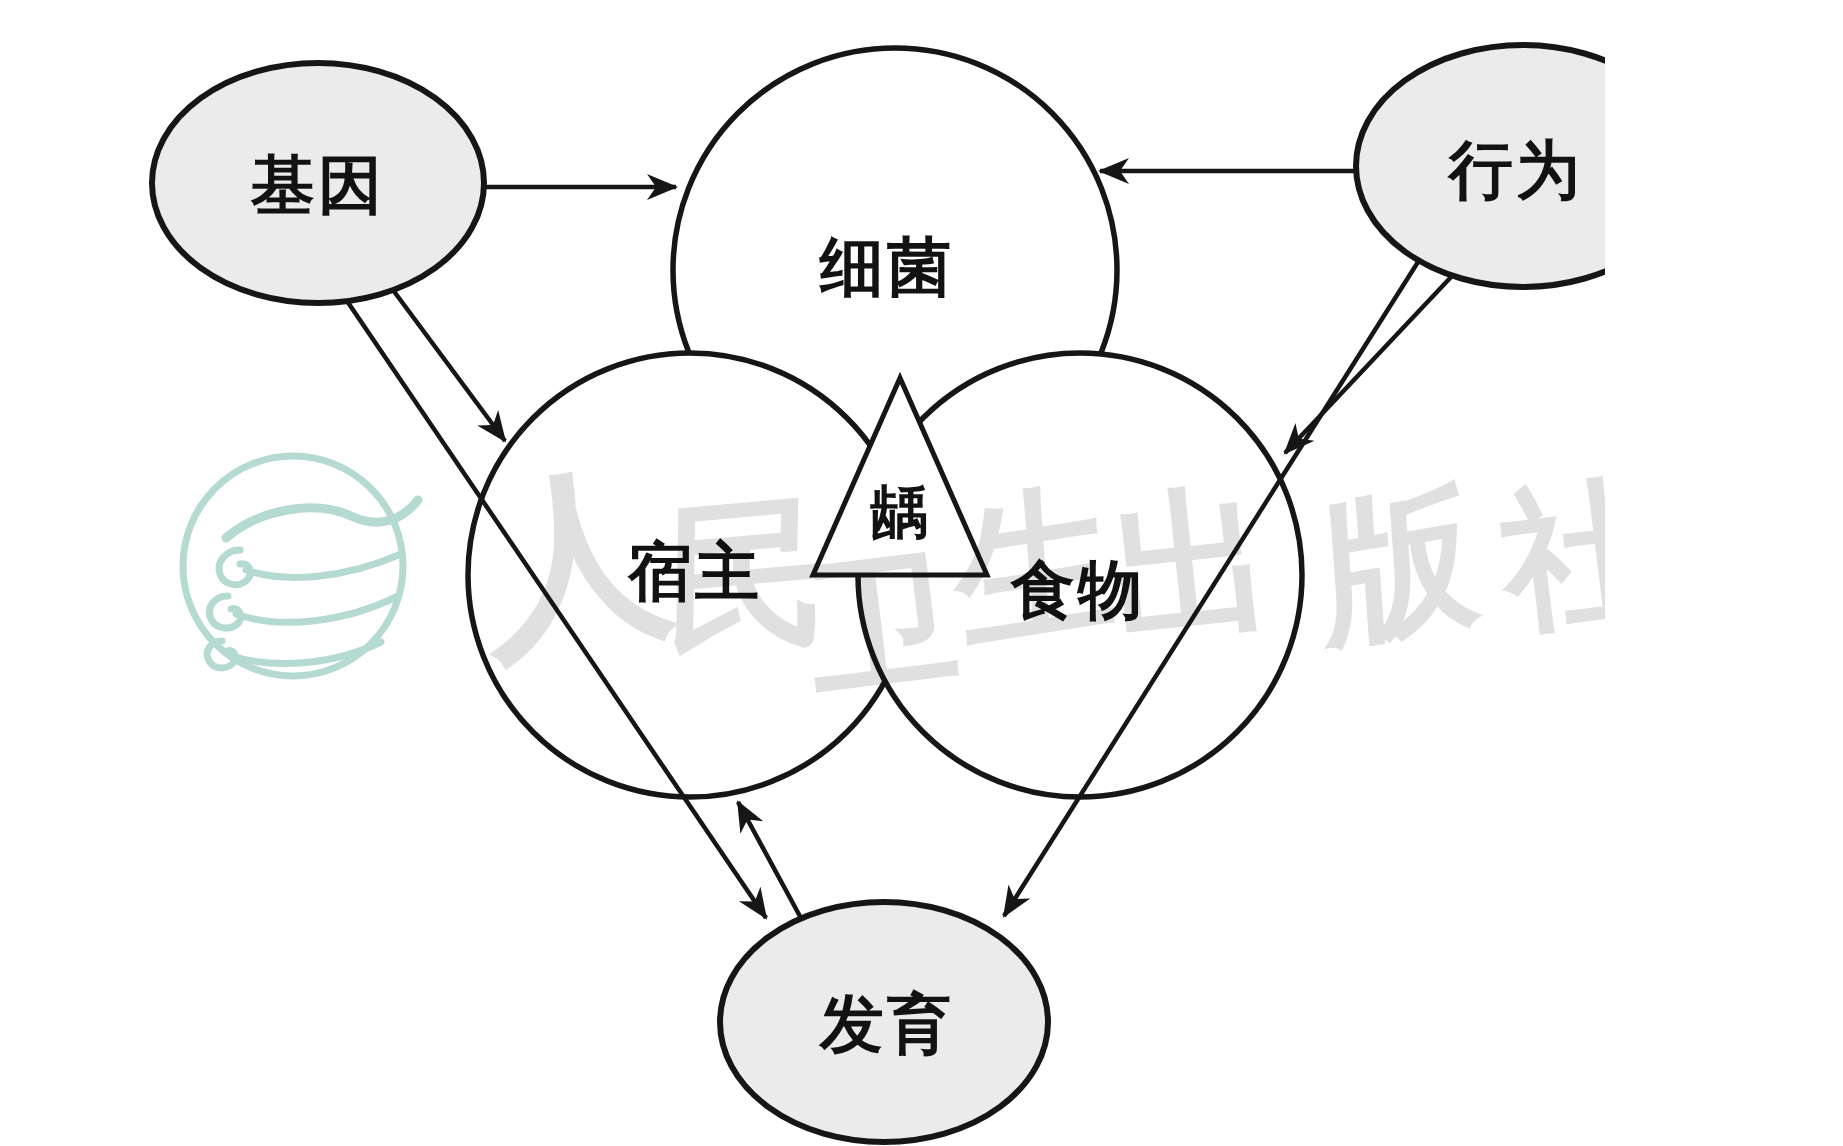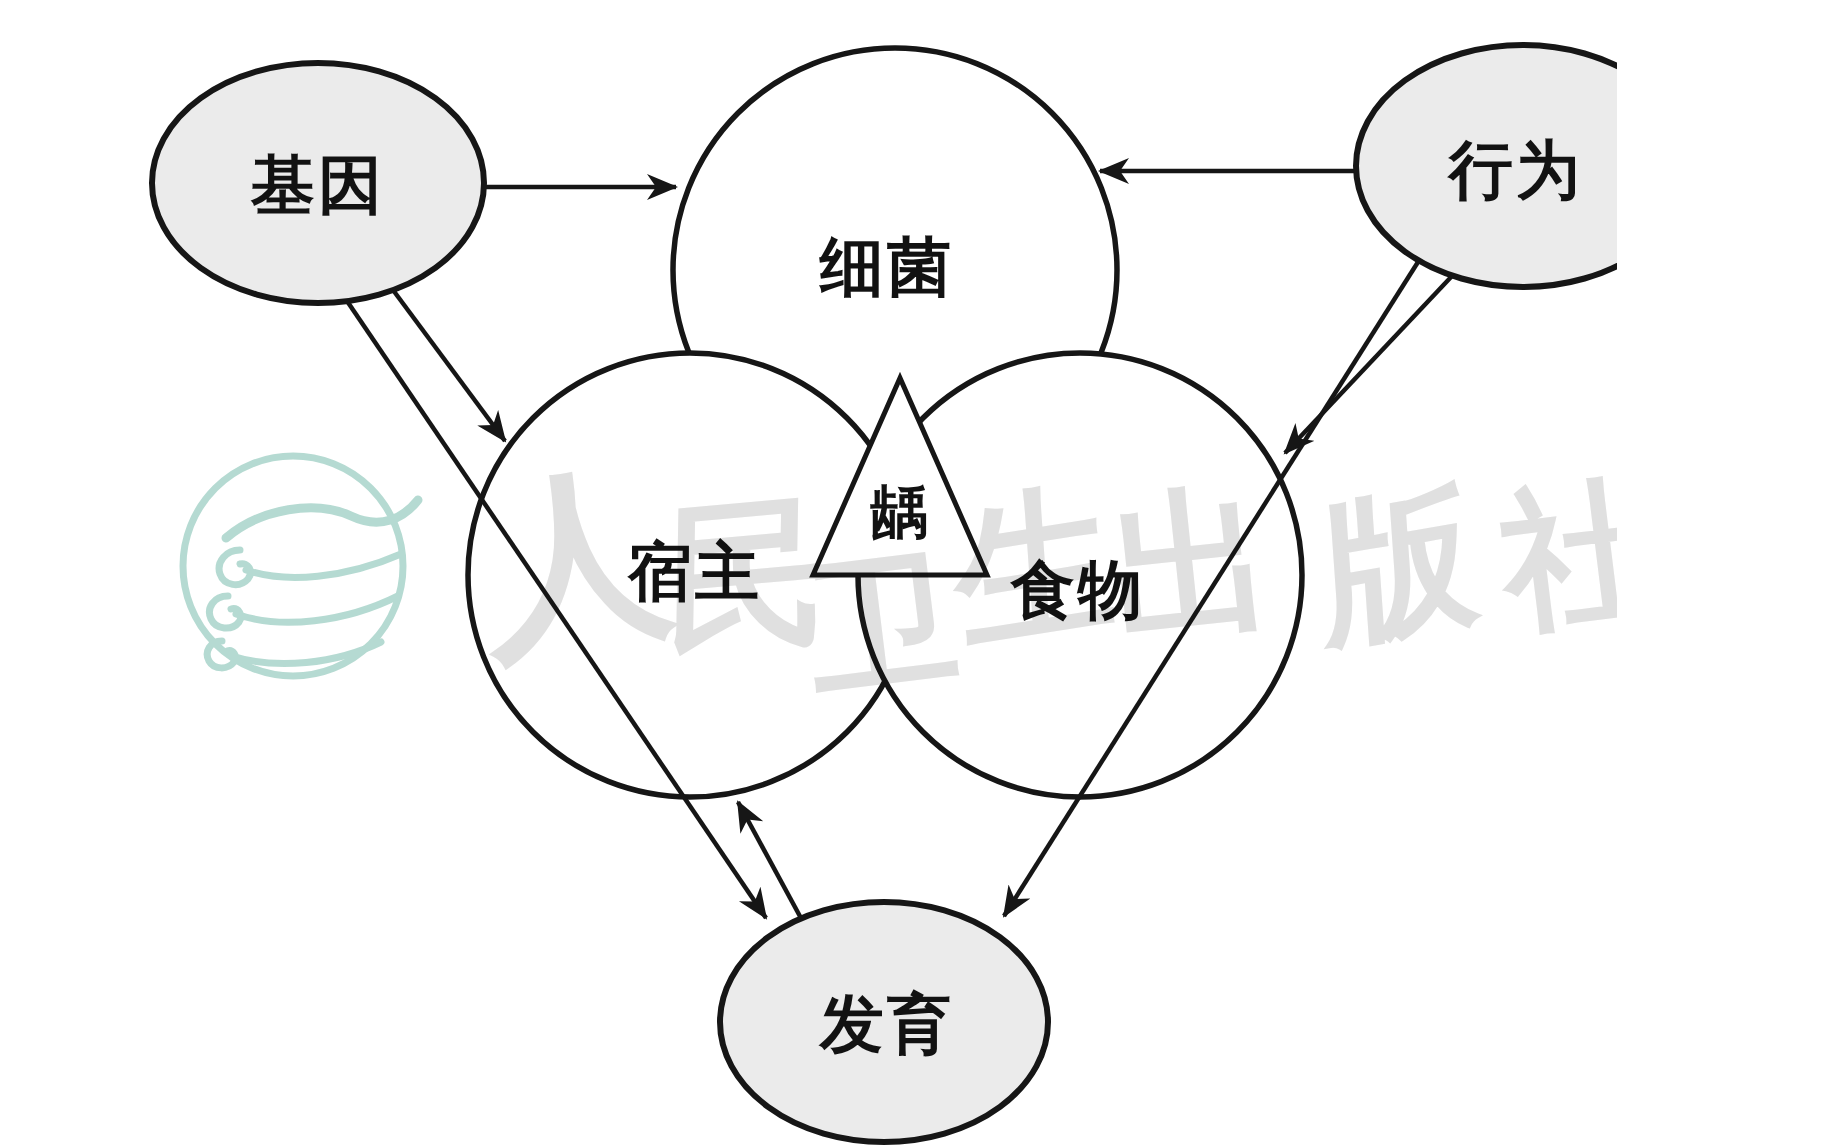--- a/index.html
+++ b/index.html
@@ -3,21 +3,20 @@
 <meta charset="utf-8">
 <style>
   html, body { margin: 0; padding: 0; background: #ffffff; }
   .stage {
     position: relative;
     width: 1605px;
     height: 1146px;
     background: #ffffff;
     overflow: hidden;
     font-family: "Liberation Serif", serif;
-    padding-left: 12px;
   }
   .stage svg.diagram { position: absolute; left: 0; top: 0; }
 
   svg.diagram text {
     font-family: "Liberation Serif", serif;
     font-weight: bold;
     fill: #121212;
     text-anchor: middle;
     dominant-baseline: central;
     letter-spacing: 0.05em;

